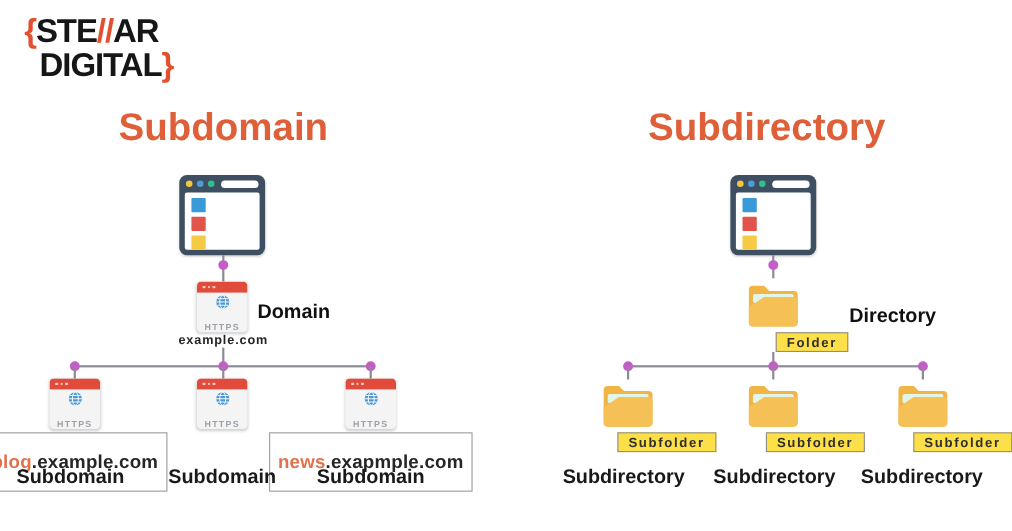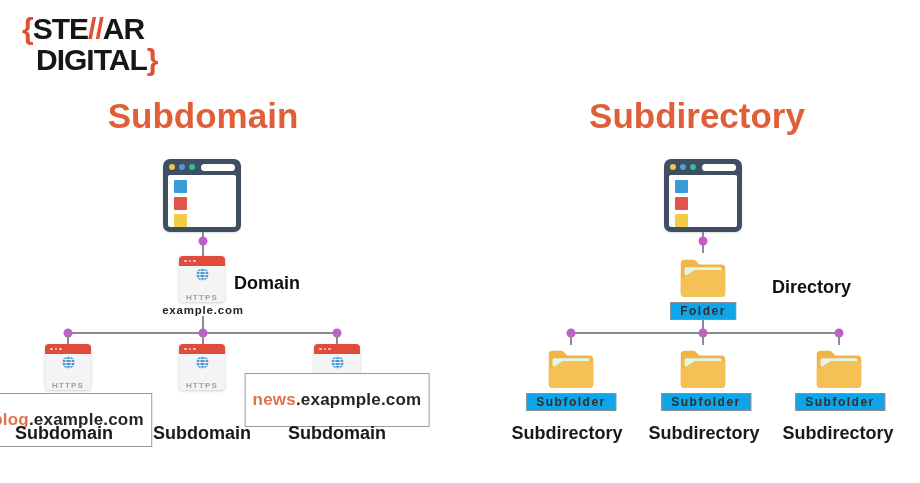--- a/index.html
+++ b/index.html
@@ -44,21 +44,21 @@
   .ht-label { font-size:8px; font-weight:700; letter-spacing:1.2px; color:#9CA1A8; margin-top:12px; }
 
   
   .folder-icon { position:absolute; width:50px; height:47px; }
 
   
   .node-name { position:absolute; font-size:18px; font-weight:700; color:#101010; white-space:nowrap; }
   .root-domain { position:absolute; transform:translateX(-50%); font-size:11.5px; font-weight:700; letter-spacing:0.8px; color:#242424; white-space:nowrap;text-align:center; }
   .url-box { position:absolute; transform:translateX(-50%); background:#fff; border:1px solid #9B9B9B; padding:16px 7px; font-size:17px; font-weight:700; letter-spacing:0.2px; color:#262626; white-space:nowrap; }
   .url-prefix { color:#E0724E; }
-  .tag-box { position:absolute; transform:translateX(-50%); background:#0ea5e9; border:1.5px solid #8E8E8E; padding:1px 9px; font-size:12px; font-weight:700; letter-spacing:1.5px; color:#2F2F2F; white-space:nowrap; }
+  .tag-box { position:absolute; transform:translateX(-50%); background:#fde047; border:1.5px solid #8E8E8E; padding:1px 9px; font-size:12px; font-weight:700; letter-spacing:1.5px; color:#2F2F2F; white-space:nowrap;margin-left:35px; }
   .caption { position:absolute; transform:translateX(-50%); font-size:18px; font-weight:600; color:#191919; white-space:nowrap; }
 </style>
 </head>
 <body>
 
 <div id="canvas">
 
   <div class="logo">
     <div class="line1"><span class="accent">{</span><span>STE</span><span class="accent">//</span><span>AR</span></div>
     <div class="line2"><span>DIGITAL</span><span class="accent">}</span></div>
@@ -160,21 +160,21 @@
         <circle cx="12" cy="12" r="11" fill="#4A97D2"></circle>
         <g stroke="#fff" stroke-width="1.6" fill="none">
           <ellipse cx="12" cy="12" rx="5" ry="11"></ellipse>
           <path d="M1 12h22M3 6.5h18M3 17.5h18"></path>
         </g>
       </svg>
     <div class="ht-label">HTTPS</div>
   </div>
 
   <div class="url-box" style="left:68px; top:393px;"><span class="url-prefix">blog</span><span>.example.com</span></div>
-  <div class="url-box" style="left:337px; top:373px;"><span class="url-prefix">news</span><span>.exapmple.com</span></div>
+  <div class="url-box" style="left:337px; top:393px;"><span class="url-prefix">news</span><span>.exapmple.com</span></div>
 
   <div class="caption" style="left:64px; top:423px;">Subdomain</div>
   <div class="caption" style="left:202px; top:423px;">Subdomain</div>
   <div class="caption" style="left:337px; top:423px;">Subdomain</div>
 
   <div class="browser-icon" style="left:664px; top:159px;">
     <div class="bw-top">
       <span class="bw-dot bw-yellow"></span>
       <span class="bw-dot bw-blue"></span>
       <span class="bw-dot bw-teal"></span>

